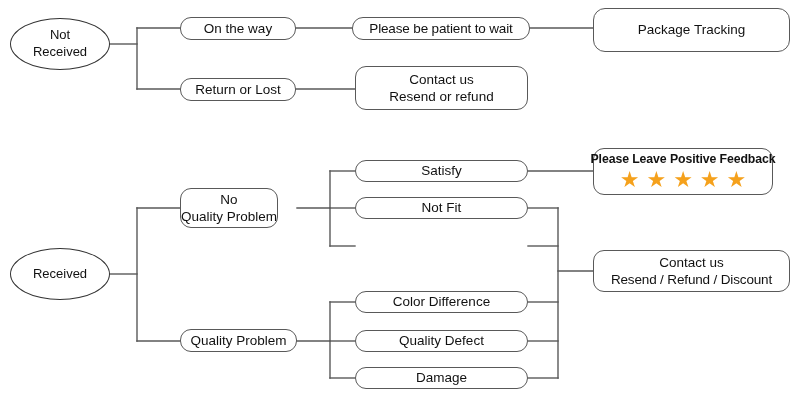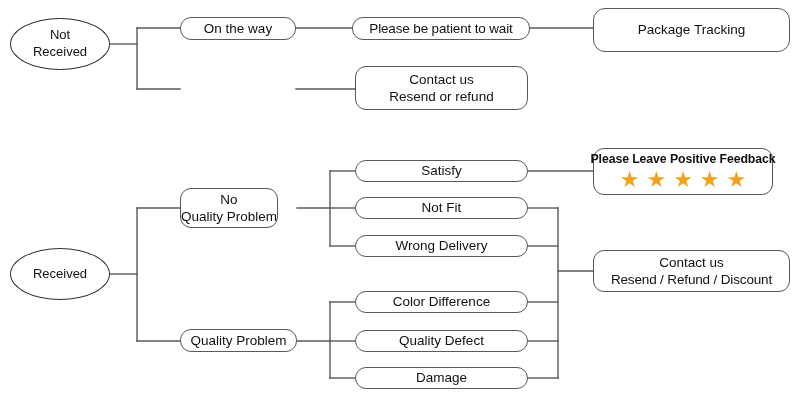--- a/index.html
+++ b/index.html
@@ -123,20 +123,23 @@
 
   <div class="node oval" style="left:10px; top:18px; width:100px; height:52px;">
     <span class="ln">Not</span>
     <span class="ln">Received</span>
   </div>
 
   <div class="node" style="left:180px; top:17px; width:116px; height:23px;">
     <span class="ln">On the way</span>
   </div>
 
+  <div class="node" style="left:180px; top:78px; width:116px; height:23px;">
+    <span class="ln">Return or Lost</span>
+  </div>
 
   <div class="node" style="left:352px; top:17px; width:178px; height:23px;">
     <span class="ln tight">Please be patient to wait</span>
   </div>
 
   <div class="node" style="left:593px; top:8px; width:197px; height:44px;border-radius:12px;">
     <span class="ln">Package Tracking</span>
   </div>
 
   <div class="node" style="left:355px; top:66px; width:173px; height:44px;">
@@ -158,23 +161,20 @@
   </div>
 
   <div class="node" style="left:355px; top:160px; width:173px; height:22px;">
     <span class="ln">Satisfy</span>
   </div>
 
   <div class="node" style="left:355px; top:197px; width:173px; height:22px;">
     <span class="ln">Not Fit</span>
   </div>
 
-  <div class="node" style="left:355px; top:235px; width:173px; height:22px;">
-    <span class="ln">Wrong Delivery</span>
-  </div>
 
   <div class="node" style="left:355px; top:291px; width:173px; height:22px;">
     <span class="ln">Color Difference</span>
   </div>
 
   <div class="node" style="left:355px; top:330px; width:173px; height:22px;">
     <span class="ln">Quality Defect</span>
   </div>
 
   <div class="node" style="left:355px; top:367px; width:173px; height:22px;">

